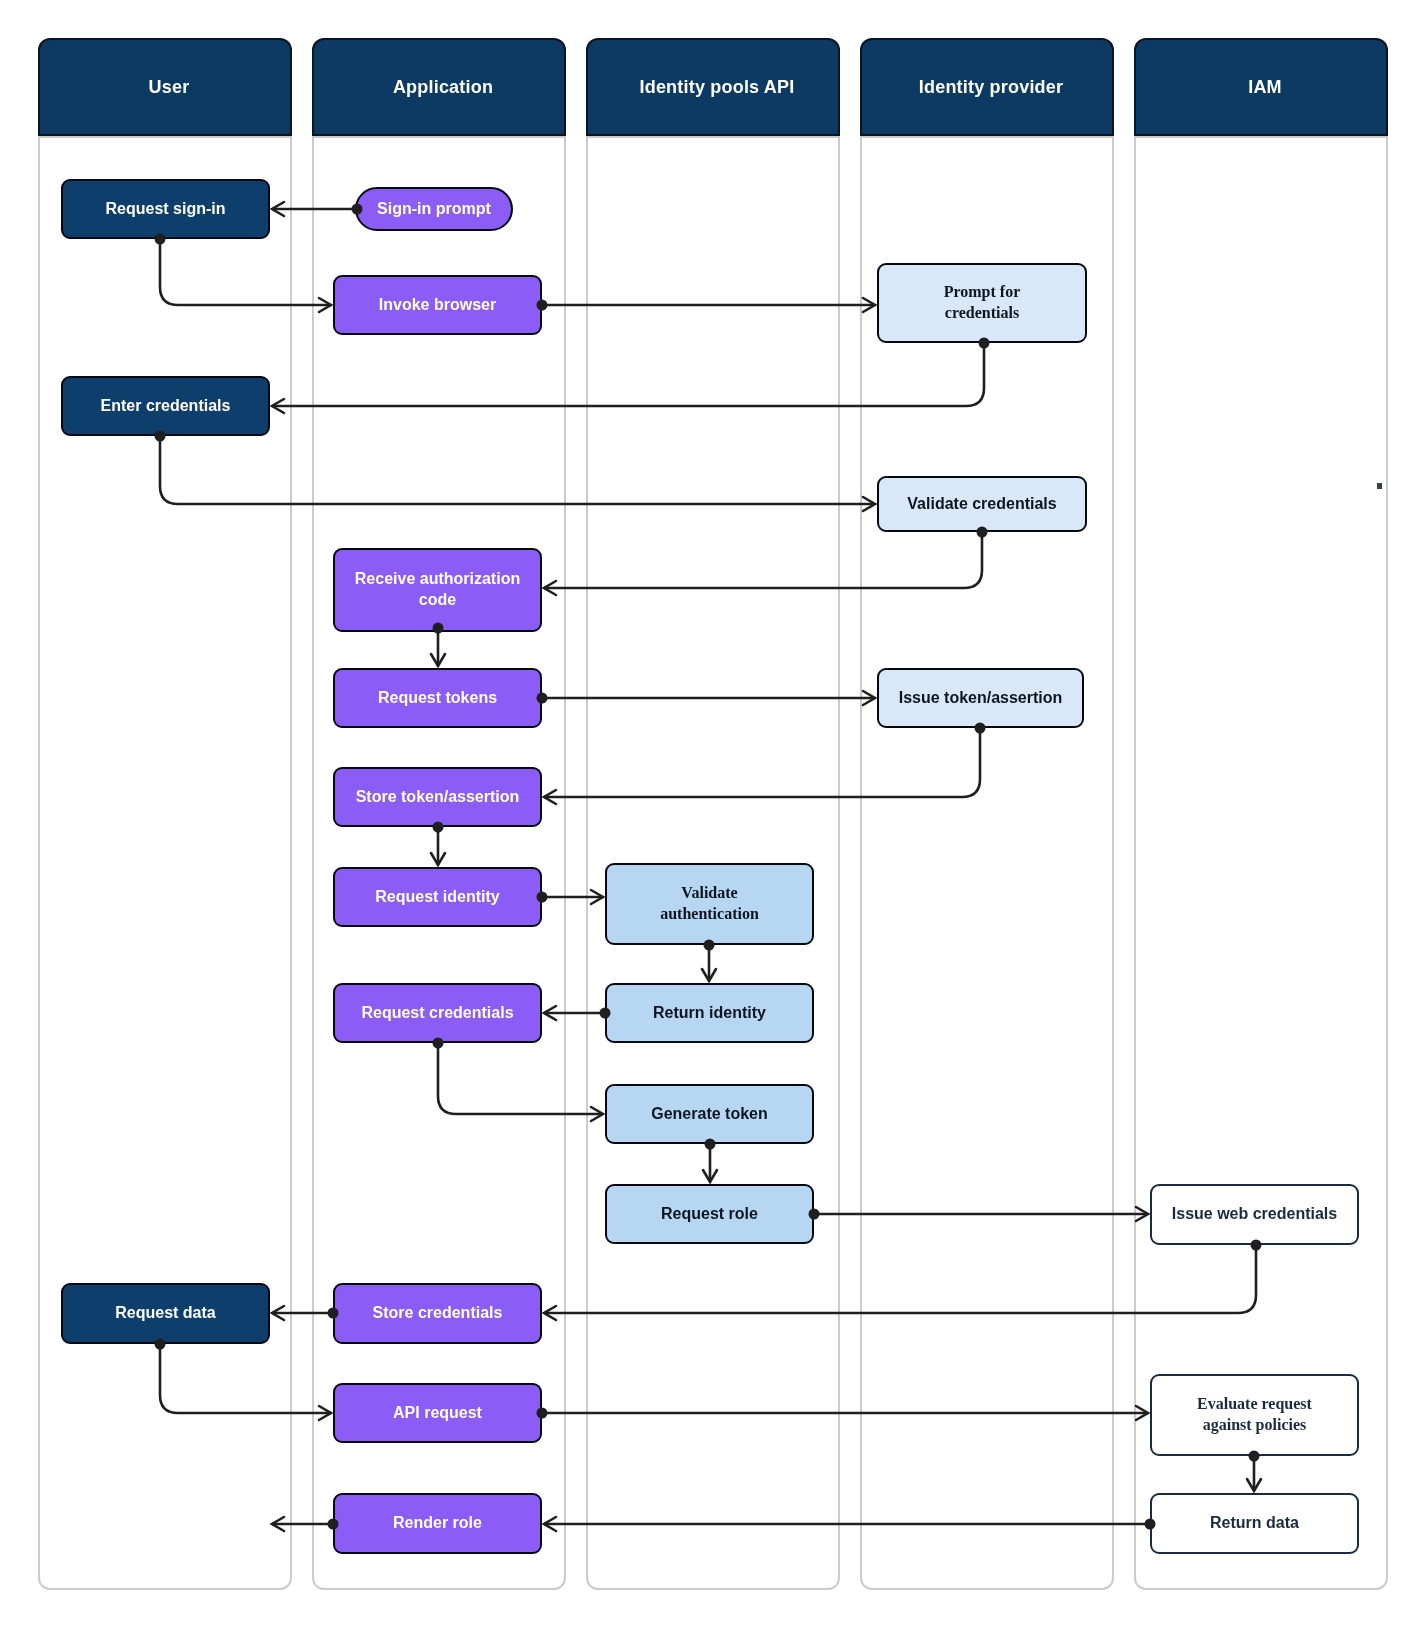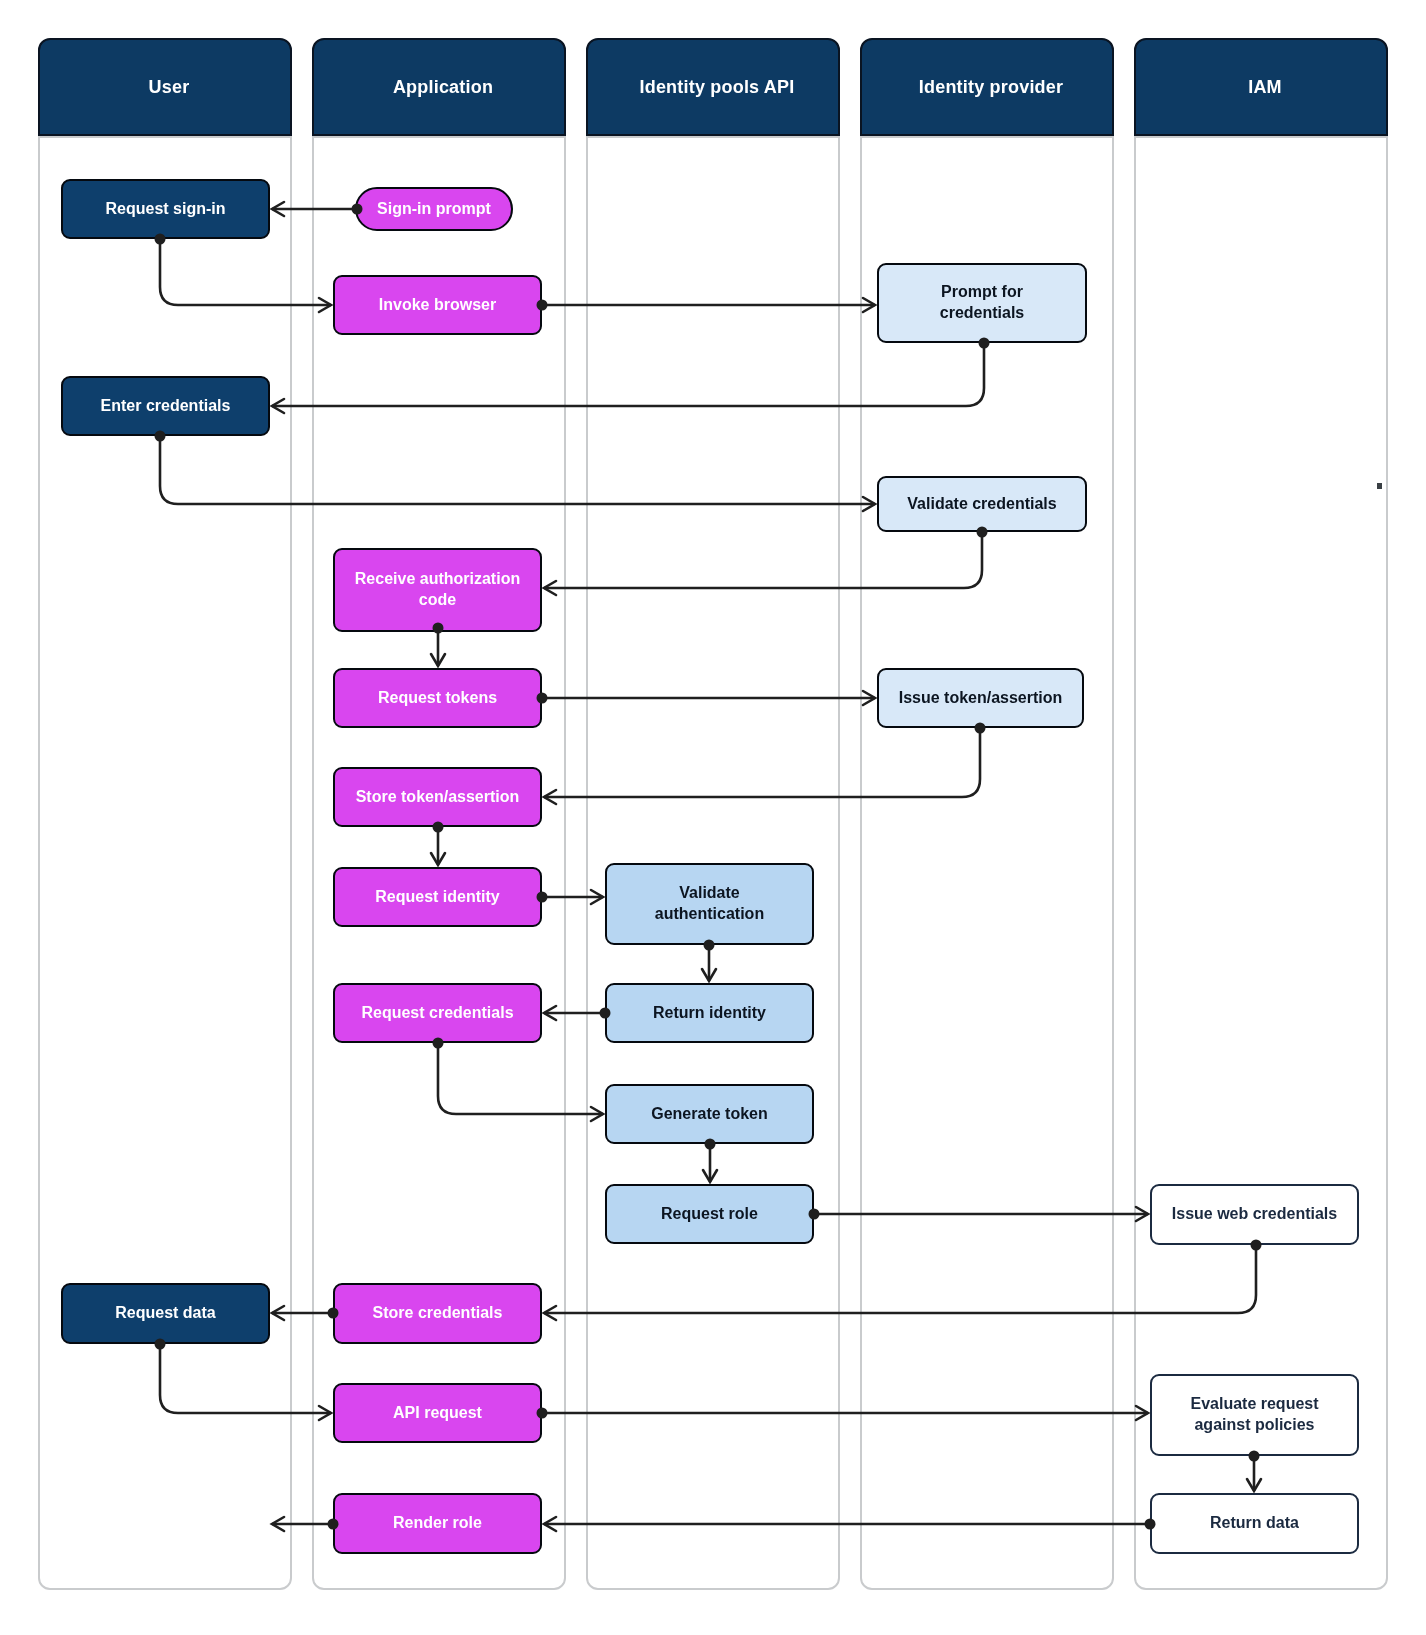--- a/index.html
+++ b/index.html
@@ -34,26 +34,26 @@
     box-sizing:border-box;
     display:flex;align-items:center;justify-content:center;
     text-align:center;
     font-size:16px;font-weight:bold;line-height:1.3;
     border:2px solid #05090f;
     border-radius:9px;
     padding:0 4px;
     z-index:2;
   }
   .node.user{background:#0e3f6c;color:#ffffff;}
-  .node.app{background:#d946ef;color:#ffffff;}
+  .node.app{background:#8b5cf6;color:#ffffff;}
   .node.pools{background:#b7d6f2;color:#0c1521;}
   .node.provider{background:#d8e8f8;color:#0c1521;}
   .node.iam{background:#ffffff;color:#1b2a40;border-color:#1b2a40;}
   .node.pill{border-radius:23px;}
-  .node.narrow{padding:4px 28px;}
+  .node.narrow{padding:4px 28px;font-family:Liberation Serif, serif;}
   
   #edges{position:absolute;left:0;top:0;z-index:5;pointer-events:none;}
   #edges path.conn{fill:none;stroke:#1f1f1f;stroke-width:2.6px;}
   .stray{position:absolute;left:1377px;top:483px;width:5px;height:6px;background:#3a3f44;z-index:6;}
 </style>
 </head>
 <body>
 
 <div id="canvas">
 

